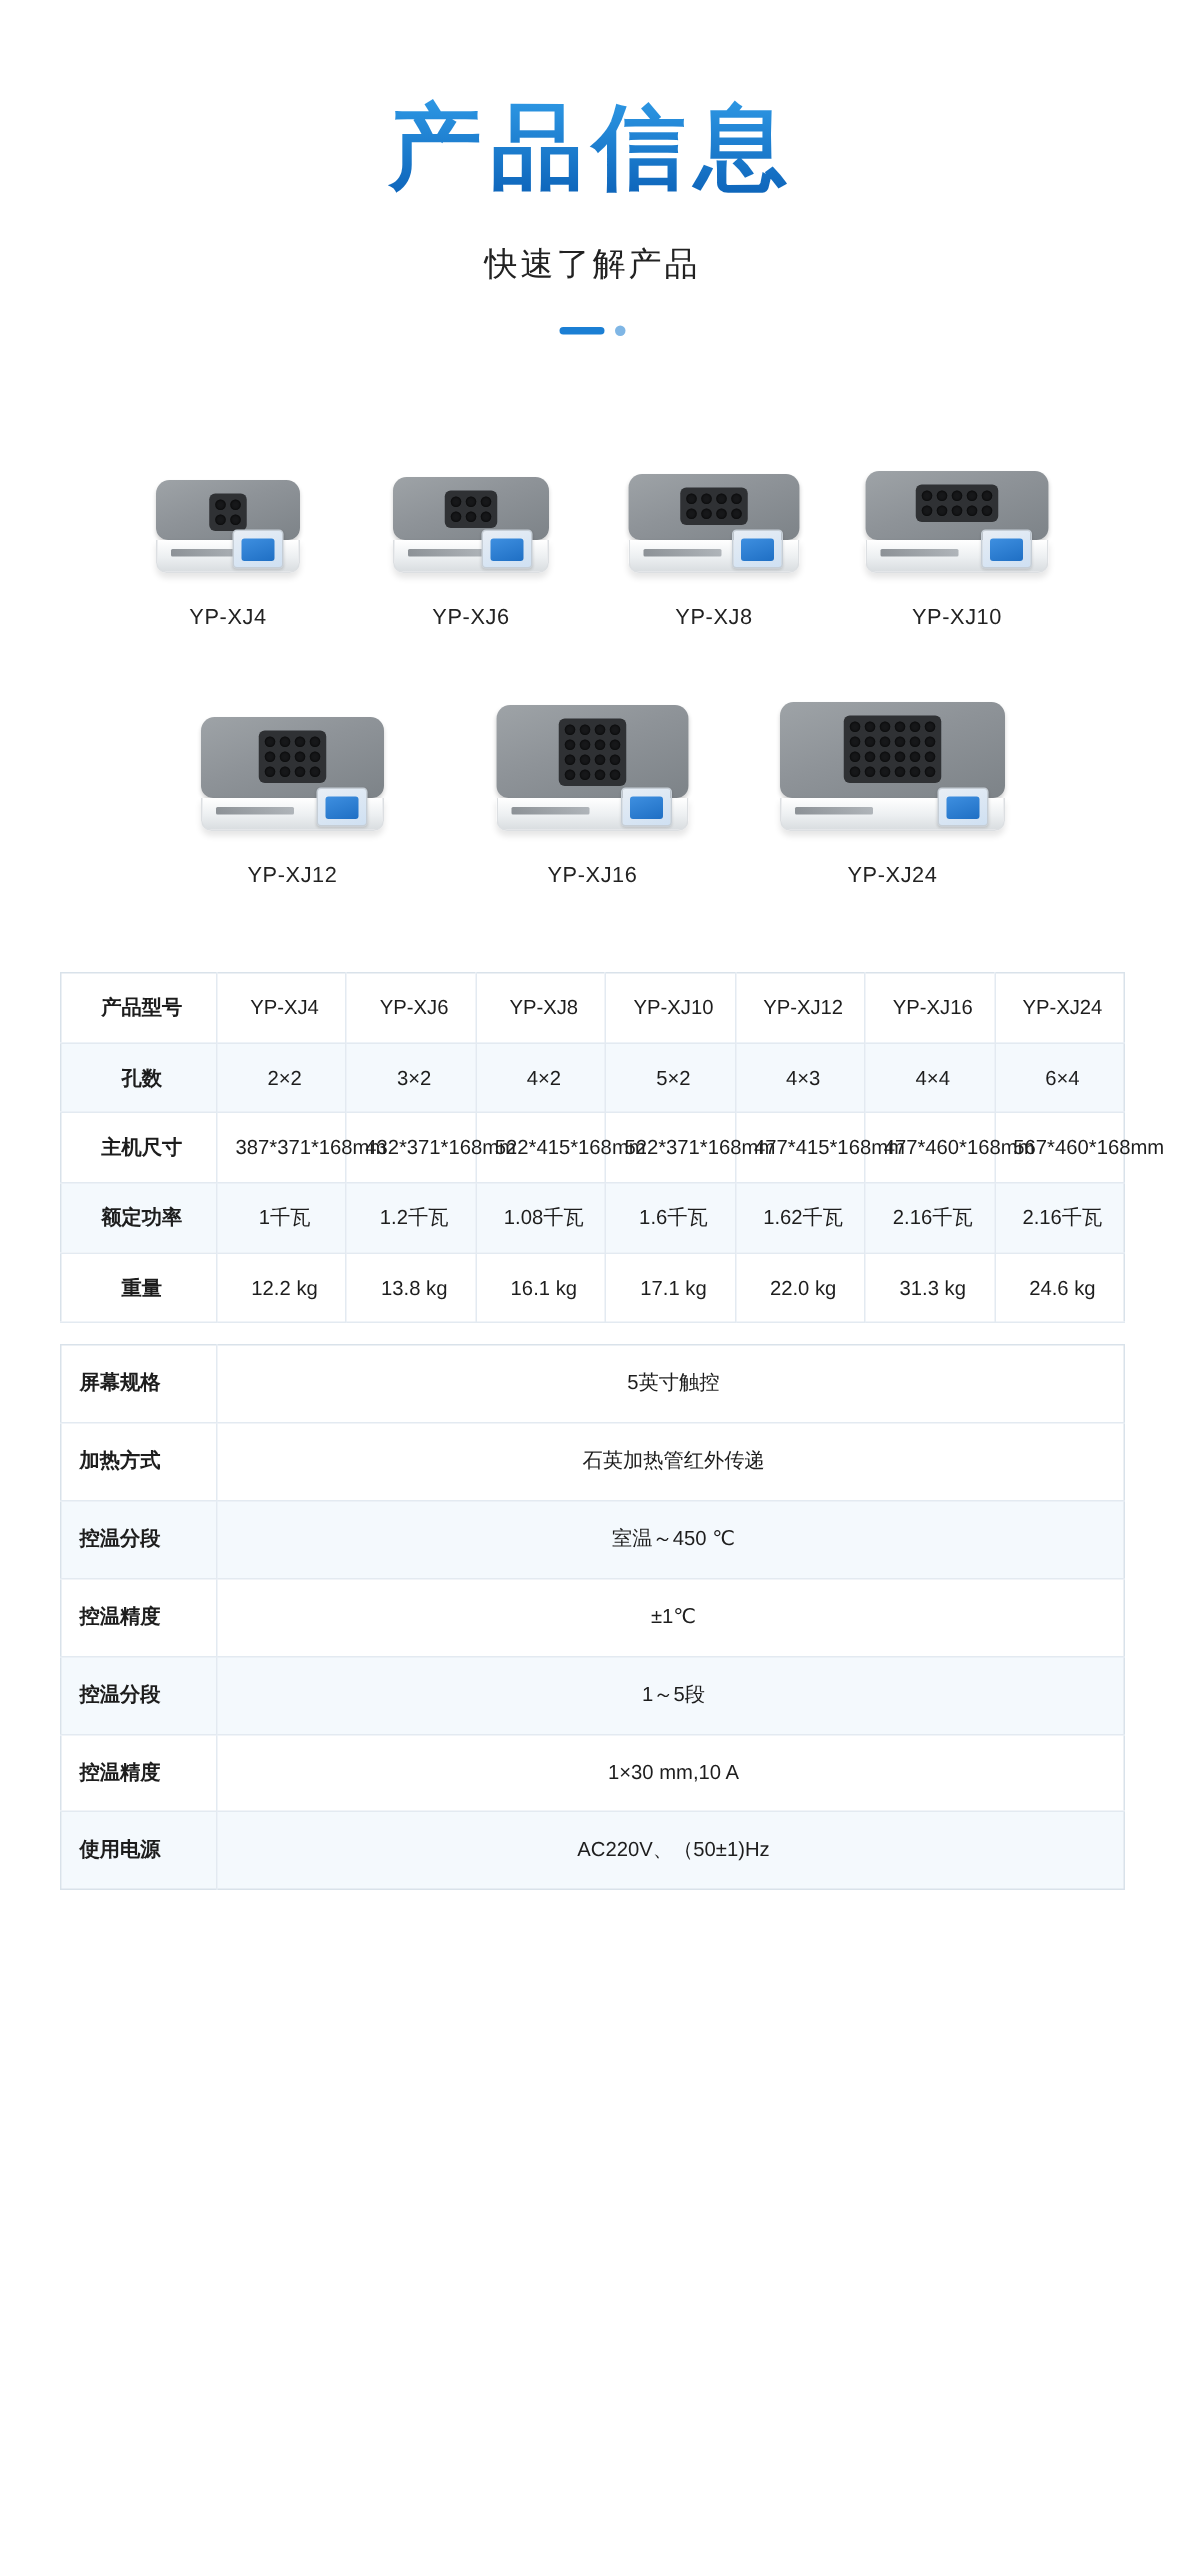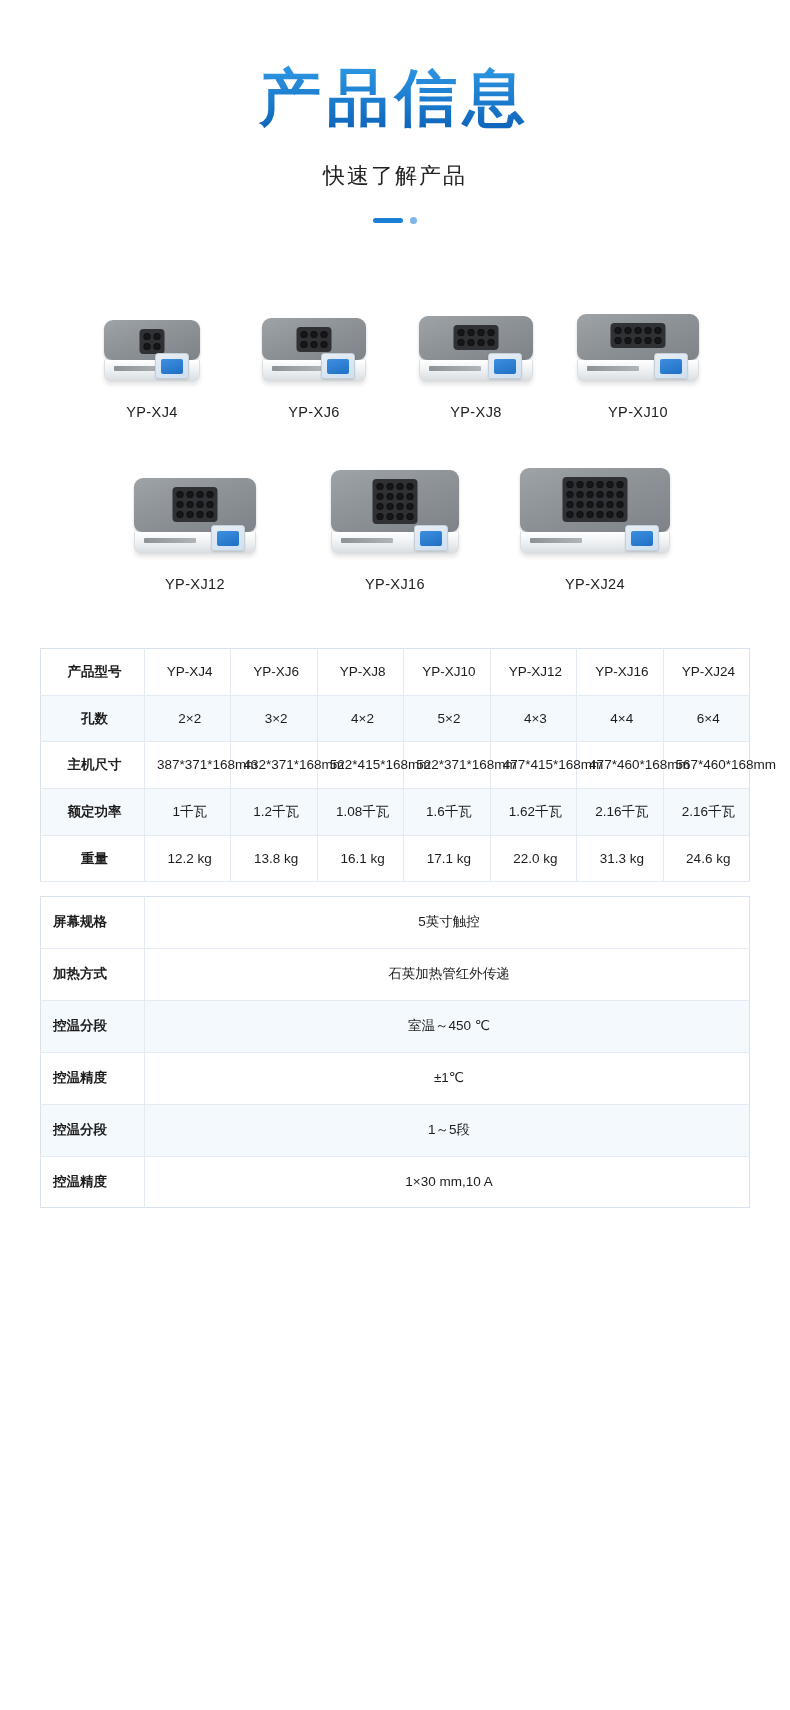--- a/index.html
+++ b/index.html
@@ -492,18 +492,22 @@
             <td class="val">±1℃</td>
           </tr>
           <tr class="alt">
             <td class="hcol">控温分段</td>
             <td class="val">1～5段</td>
           </tr>
           <tr>
             <td class="hcol">控温精度</td>
             <td class="val">1×30 mm,10 A</td>
           </tr>
+          <tr class="alt">
+            <td class="hcol">使用电源</td>
+            <td class="val">AC220V、（50±1)Hz</td>
+          </tr>
         </tbody>
     </table>
   </div>
 
   <div class="bottom-pad"></div>
 </div>
 
 </body></html>

